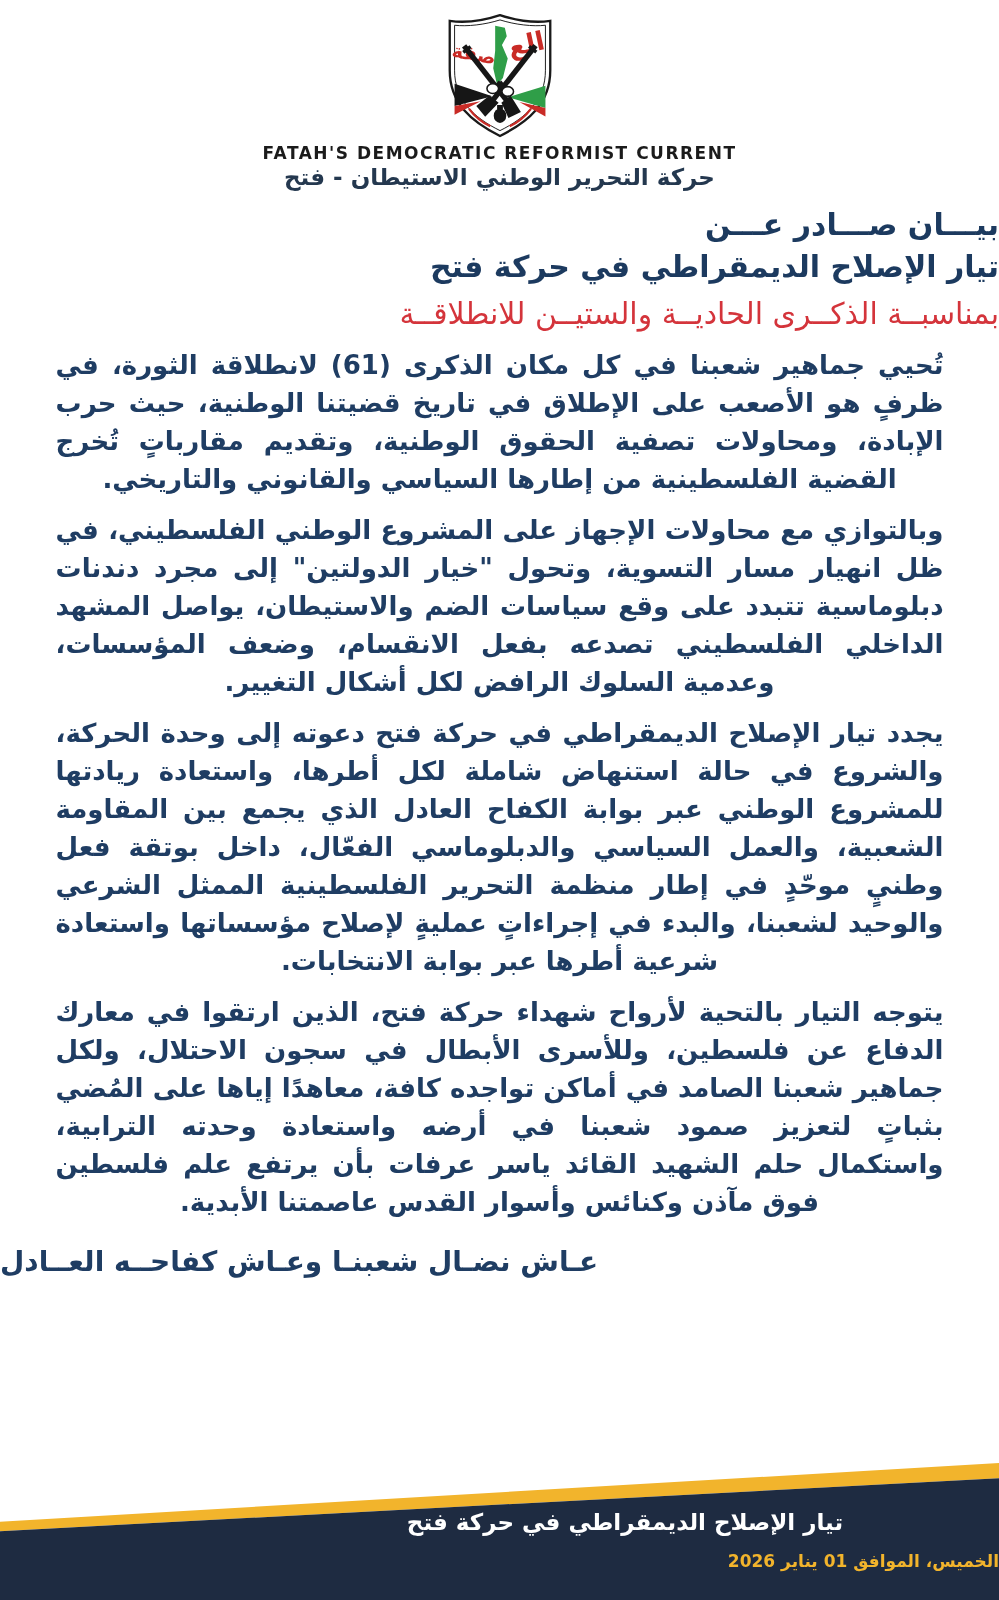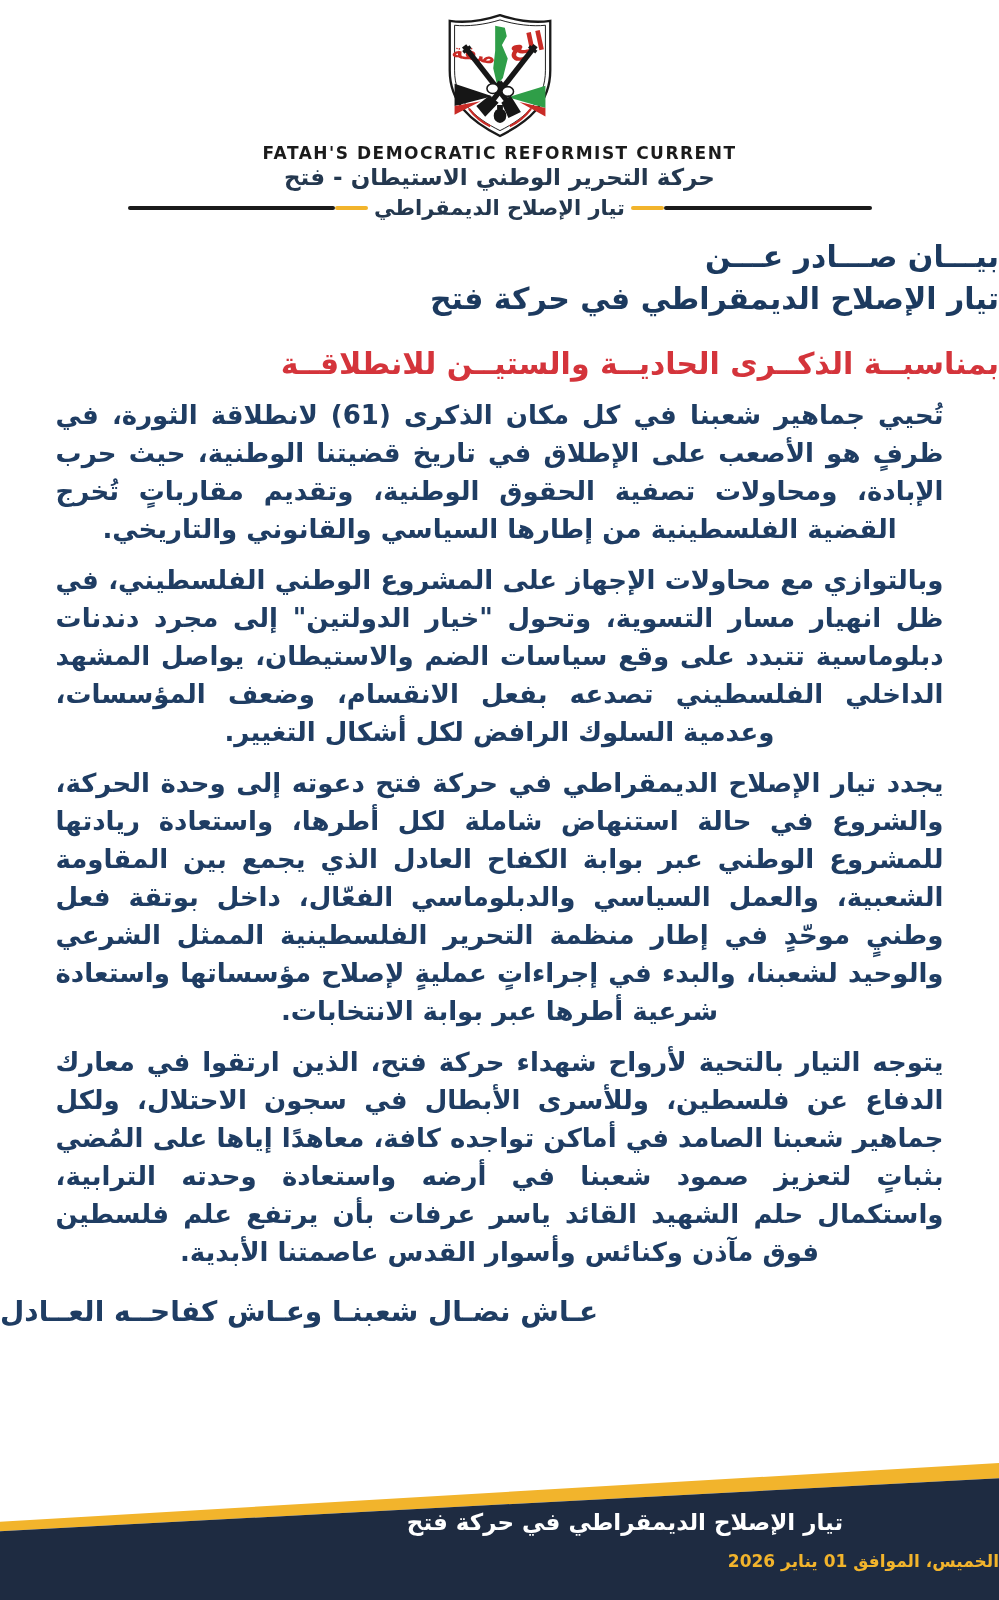--- a/index.html
+++ b/index.html
@@ -51,24 +51,24 @@
   
   .titles { direction: rtl; text-align: right; margin-top: 14px; }
   .title-navy {
     color: #1c3a5f;
     font-weight: bold;
     font-size: 30px;
     line-height: 42px;
   }
   .title-red {
     color: #d4343b;
-    font-weight: bold;
+    font-weight: normal;
     font-size: 30px;
     line-height: 44px;
-    margin-top: 22px;
+    margin-top: 4px;
   }
   
   .body-text {
     direction: rtl;
     width: 888px;
     margin: 10px auto 12px auto;
     color: #1f3d63;
     font-weight: bold;
     font-size: 26px;
     line-height: 38px;
@@ -161,27 +161,20 @@
       <ellipse cx="60" cy="107" rx="6.5" ry="7.5" fill="#161616"></ellipse>
 
       <path d="M28 100 Q37 112 50 118" stroke="#c92b26" stroke-width="2.4" fill="none"></path>
       <path d="M92 100 Q83 112 70 118" stroke="#c92b26" stroke-width="2.4" fill="none"></path>
     </svg>
 
     <div class="org-en">FATAH'S DEMOCRATIC REFORMIST CURRENT</div>
 
     <div class="org-ar">حركة التحرير الوطني الاستيطان - فتح</div>
 
-    <div class="separator">
-      <span class="ln black"></span>
-      <span class="ln gold"></span>
-      <span class="sep-text">تيار الإصلاح الديمقراطي</span>
-      <span class="ln gold"></span>
-      <span class="ln black"></span>
-    </div>
   </header>
 
   <section class="titles">
     <div class="title-navy">بيـــان صـــادر عـــن</div>
     <div class="title-navy">تيار الإصلاح الديمقراطي في حركة فتح</div>
     <div class="title-red">بمناسبــة الذكــرى الحاديــة والستيــن للانطلاقــة</div>
   </section>
 
   <main class="body-text">
     <p>تُحيي جماهير شعبنا في كل مكان الذكرى (61) لانطلاقة الثورة، في ظرفٍ هو الأصعب على الإطلاق في تاريخ قضيتنا الوطنية، حيث حرب الإبادة، ومحاولات تصفية الحقوق الوطنية، وتقديم مقارباتٍ تُخرج القضية الفلسطينية من إطارها السياسي والقانوني والتاريخي.</p>

